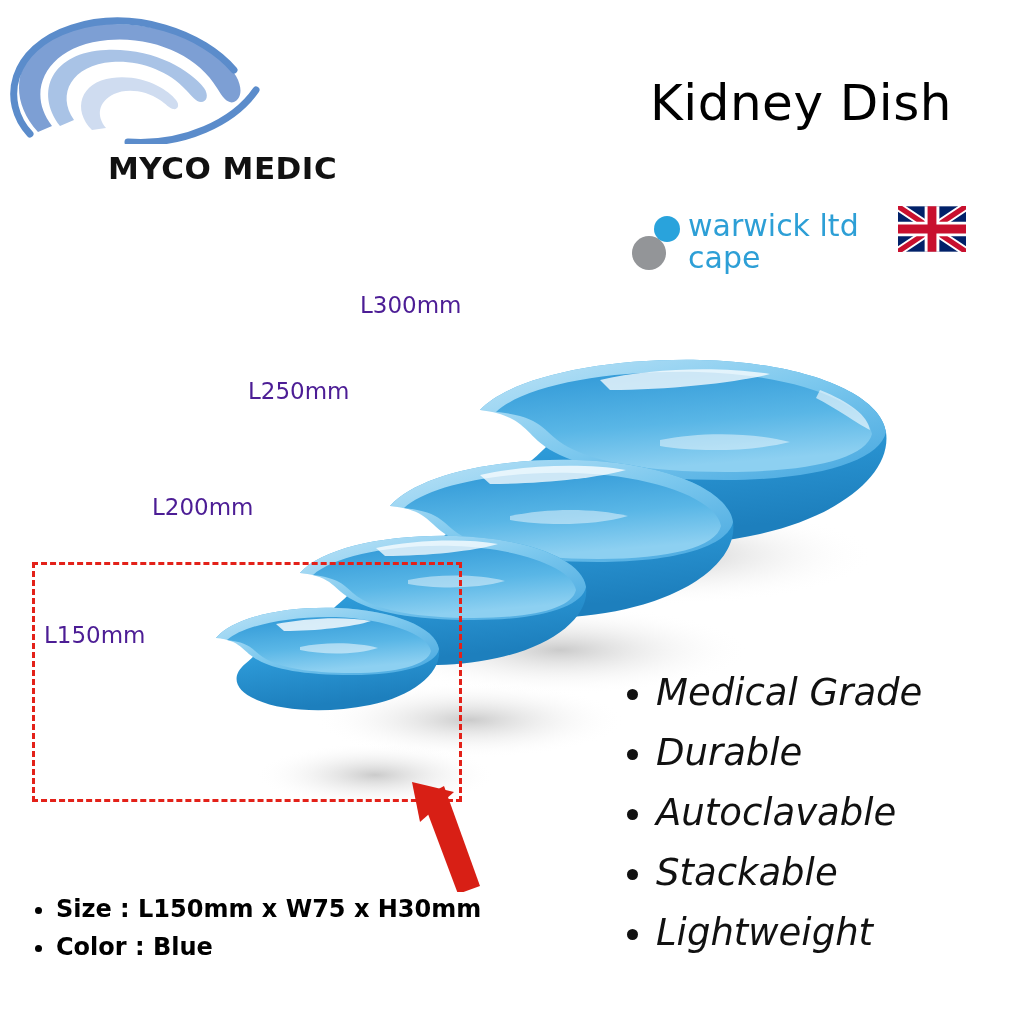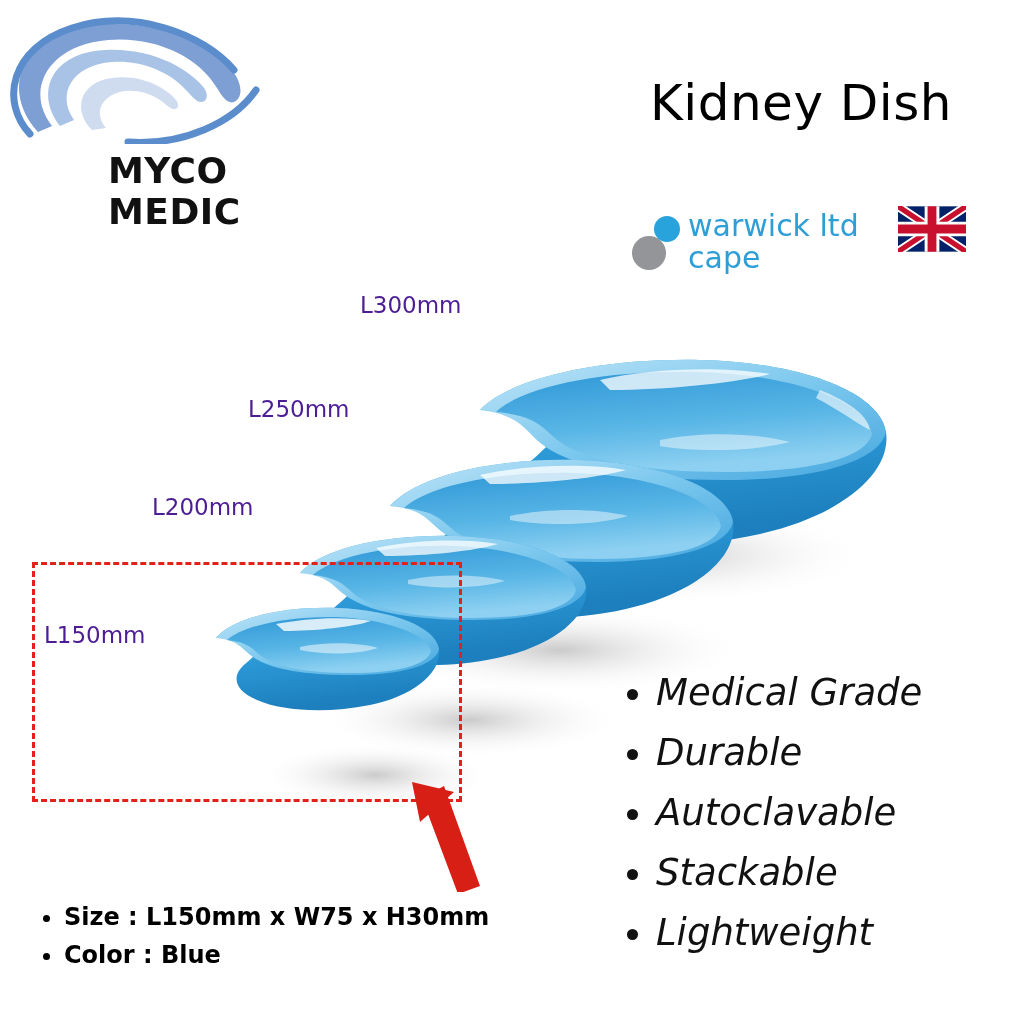--- a/index.html
+++ b/index.html
@@ -10,21 +10,21 @@
     position:relative;
     overflow:hidden;
   }
   .abs{position:absolute;}
 
   
   #brand-logo{left:8px;top:14px;width:330px;height:190px;}
   #logo-mark{position:absolute;left:0;top:0;width:300px;height:130px;}
   #brand-name{
     position:absolute;left:100px;top:136px;
-    font-size:36px;font-weight:bold;letter-spacing:.5px;
+    font-size:31px;font-weight:bold;letter-spacing:.5px;
     color:#111;font-family:"DejaVu Sans", sans-serif;
   }
 
   
   #page-title{
     right:72px;top:74px;
     font-size:50px;font-weight:normal;color:#000;
     letter-spacing:.5px;
   }
 
@@ -37,21 +37,21 @@
 
   
   #uk-flag{left:898px;top:206px;width:68px;height:46px;}
 
   
   .size-label{
     font-size:23px;color:#4c1d95;font-family:"DejaVu Sans", sans-serif;
     white-space:nowrap;
   }
   #label-l300{left:360px;top:292px;}
-  #label-l250{left:248px;top:396px;}
+  #label-l250{left:248px;top:378px;}
   #label-l200{left:152px;top:494px;}
   #label-l150{left:44px;top:622px;}
 
   
   #highlight-box{
     left:32px;top:562px;width:430px;height:240px;
     border:3px dashed #e32119;
     box-sizing:border-box;
   }
 
@@ -64,21 +64,21 @@
   
   #feature-list{left:620px;top:655px;width:400px;}
   #feature-list ul{margin:8px;padding:0 0 0 28px;list-style:disc;}
   #feature-list li{
     font-style:italic;font-size:37px;line-height:1.62;color:#111;
     font-family:"DejaVu Sans", sans-serif;white-space:nowrap;
   }
 
   
   #spec-list{left:28px;top:890px;width:600px;}
-  #spec-list ul{margin:8px;padding:0 0 0 28px;list-style:disc;}
+  #spec-list ul{margin:0;padding:0 0 0 28px;list-style:disc;}
   #spec-list li{
     font-size:24px;font-weight:bold;line-height:1.6;color:#000;
     font-family:"DejaVu Sans", sans-serif;white-space:nowrap;
   }
 </style>
 </head>
 <body>
 
 <div class="abs" id="brand-logo">
   <svg id="logo-mark" viewBox="0 0 300 130">

